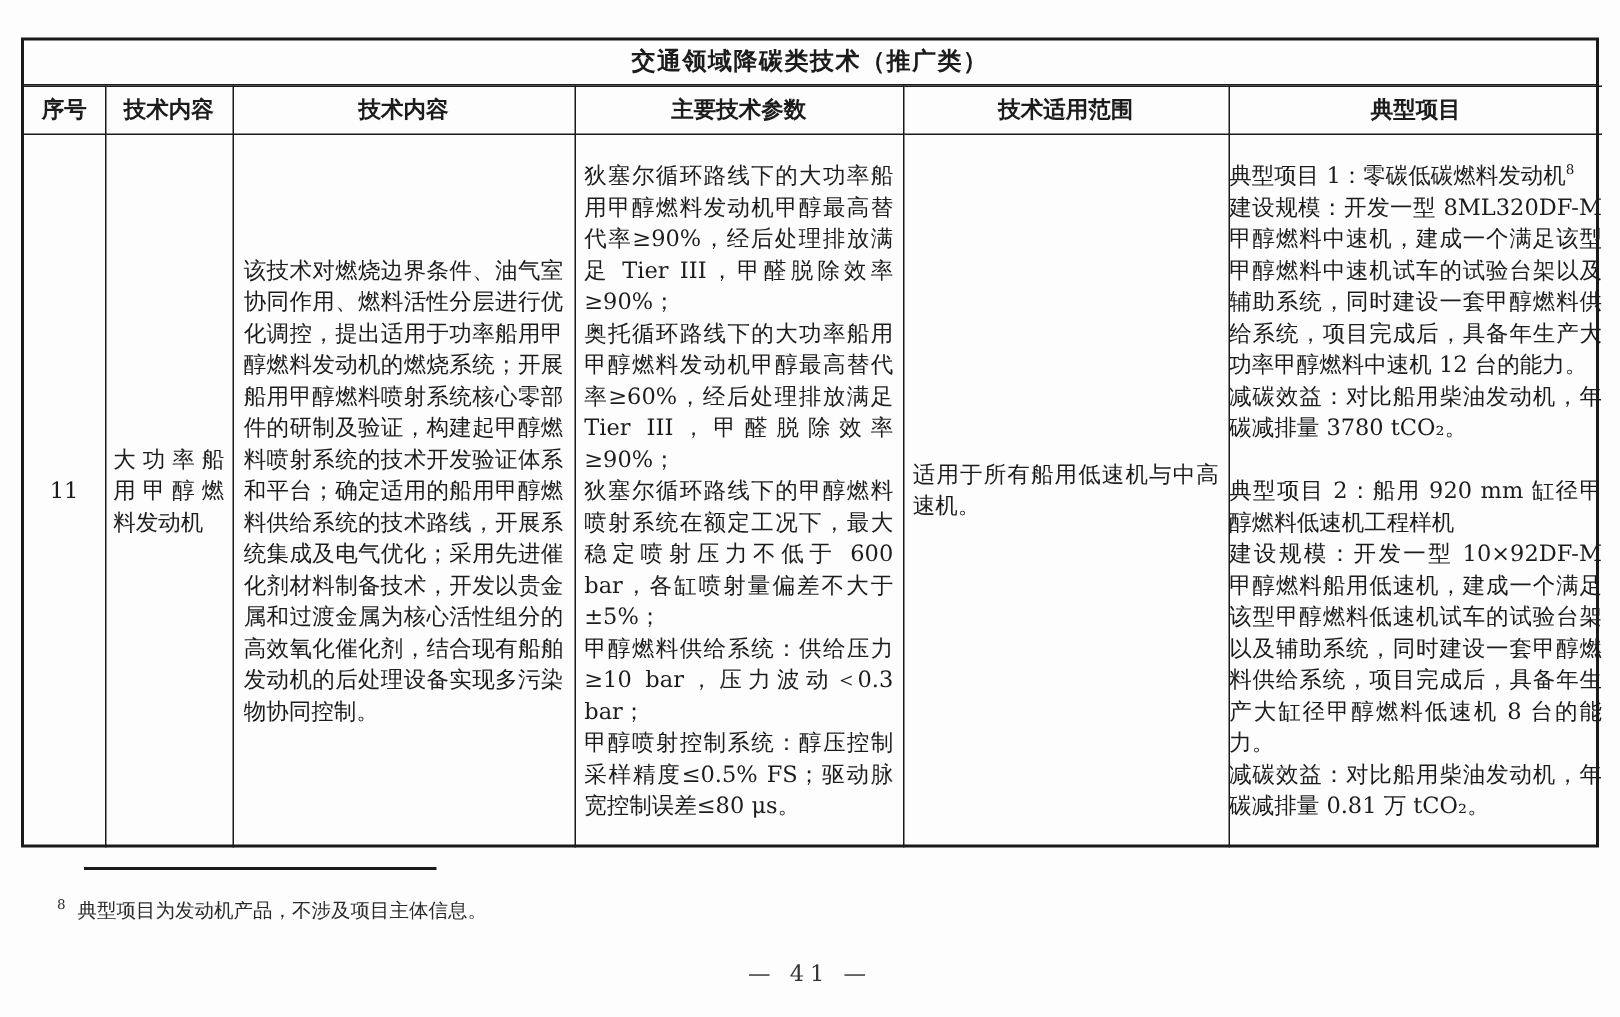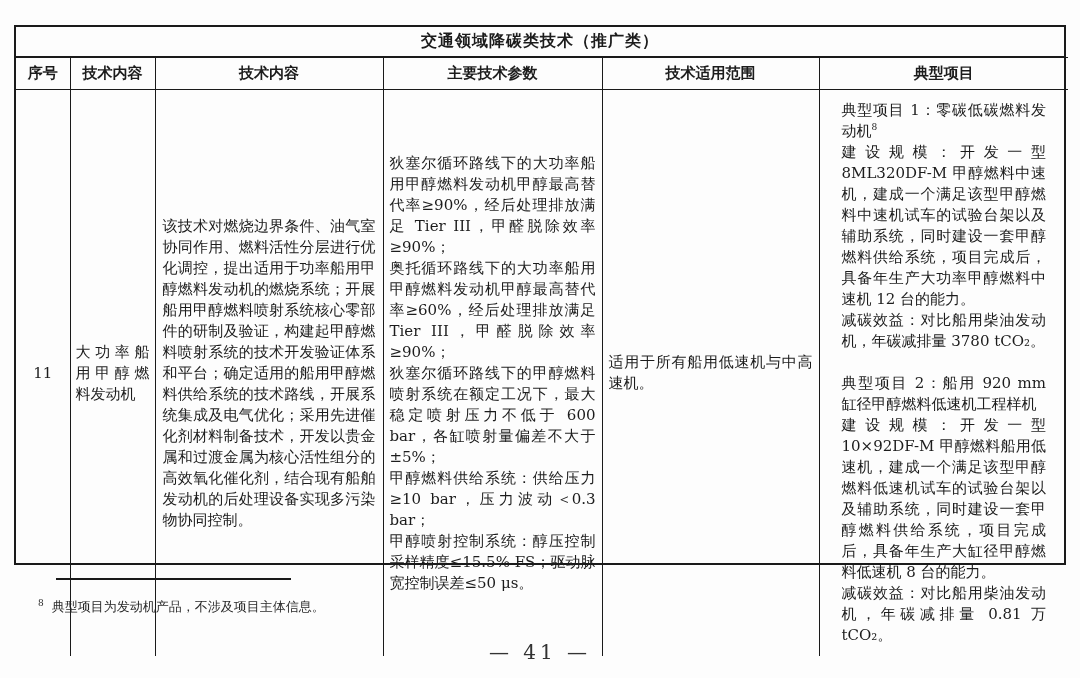--- a/index.html
+++ b/index.html
@@ -50,21 +50,21 @@
     font-size: 15px;
     line-height: 21px;
     text-align: justify;
     text-justify: inter-ideograph;
   }
   td.c-index { text-align: center; font-size: 15px; }
   td.c-name  { padding: 4px 5px; }
   td.c-content { padding: 4px 7px; }
   td.c-params  { padding: 4px 6px; }
   td.c-scope   { padding: 4px 6px; }
-  td.c-projects { padding: 10px 22px; }
+  td.c-projects { padding: 10px 0; }
   .proj-gap { height: 21px; }
   sup.fn {
     font-size: 9px;
     vertical-align: super;
     line-height: 0;
   }
 
   .footnote-sep {
     position: absolute;
     left: 56px; top: 578px;
@@ -76,21 +76,21 @@
     left: 38px; top: 598px;
     font-size: 13px;
     color: #2a2a2a;
   }
   .footnote sup { font-size: 9px; margin-right: 8px; }
   .page-number {
     position: absolute;
     left: 0; top: 640px;
     width: 1080px;
     text-align: center;
-    font-size: 20px;
+    font-size: 15px;
     letter-spacing: 4px;
     color: #333;
   }
 </style>
 </head>
 <body>
 
 <div class="page">
 
   <div class="doc-table">
@@ -123,21 +123,21 @@
             <div class="cell-text">大功率船用甲醇燃料发动机</div>
           </td>
           <td class="c-content">
             <div class="cell-text">该技术对燃烧边界条件、油气室协同作用、燃料活性分层进行优化调控，提出适用于功率船用甲醇燃料发动机的燃烧系统；开展船用甲醇燃料喷射系统核心零部件的研制及验证，构建起甲醇燃料喷射系统的技术开发验证体系和平台；确定适用的船用甲醇燃料供给系统的技术路线，开展系统集成及电气优化；采用先进催化剂材料制备技术，开发以贵金属和过渡金属为核心活性组分的高效氧化催化剂，结合现有船舶发动机的后处理设备实现多污染物协同控制。</div>
           </td>
           <td class="c-params">
             <div class="cell-text">狄塞尔循环路线下的大功率船用甲醇燃料发动机甲醇最高替代率≥90%，经后处理排放满足 Tier III，甲醛脱除效率≥90%；</div>
             <div class="cell-text">奥托循环路线下的大功率船用甲醇燃料发动机甲醇最高替代率≥60%，经后处理排放满足 Tier III，甲醛脱除效率≥90%；</div>
             <div class="cell-text">狄塞尔循环路线下的甲醇燃料喷射系统在额定工况下，最大稳定喷射压力不低于 600 bar，各缸喷射量偏差不大于±5%；</div>
             <div class="cell-text">甲醇燃料供给系统：供给压力≥10 bar，压力波动＜0.3 bar；</div>
-            <div class="cell-text">甲醇喷射控制系统：醇压控制采样精度≤15.5% FS；驱动脉宽控制误差≤50 μs。</div>
+            <div class="cell-text">甲醇喷射控制系统：醇压控制采样精度≤0.5% FS；驱动脉宽控制误差≤80 μs。</div>
           </td>
           <td class="c-scope">
             <div class="cell-text">适用于所有船用低速机与中高速机。</div>
           </td>
           <td class="c-projects">
             <div class="cell-text"><span>典型项目 1：零碳低碳燃料发动机</span><sup class="fn">8</sup></div>
             <div class="cell-text">建设规模：开发一型 8ML320DF-M 甲醇燃料中速机，建成一个满足该型甲醇燃料中速机试车的试验台架以及辅助系统，同时建设一套甲醇燃料供给系统，项目完成后，具备年生产大功率甲醇燃料中速机 12 台的能力。</div>
             <div class="cell-text">减碳效益：对比船用柴油发动机，年碳减排量 3780 tCO₂。</div>
             <div class="proj-gap"></div>
             <div class="cell-text">典型项目 2：船用 920 mm 缸径甲醇燃料低速机工程样机</div>

